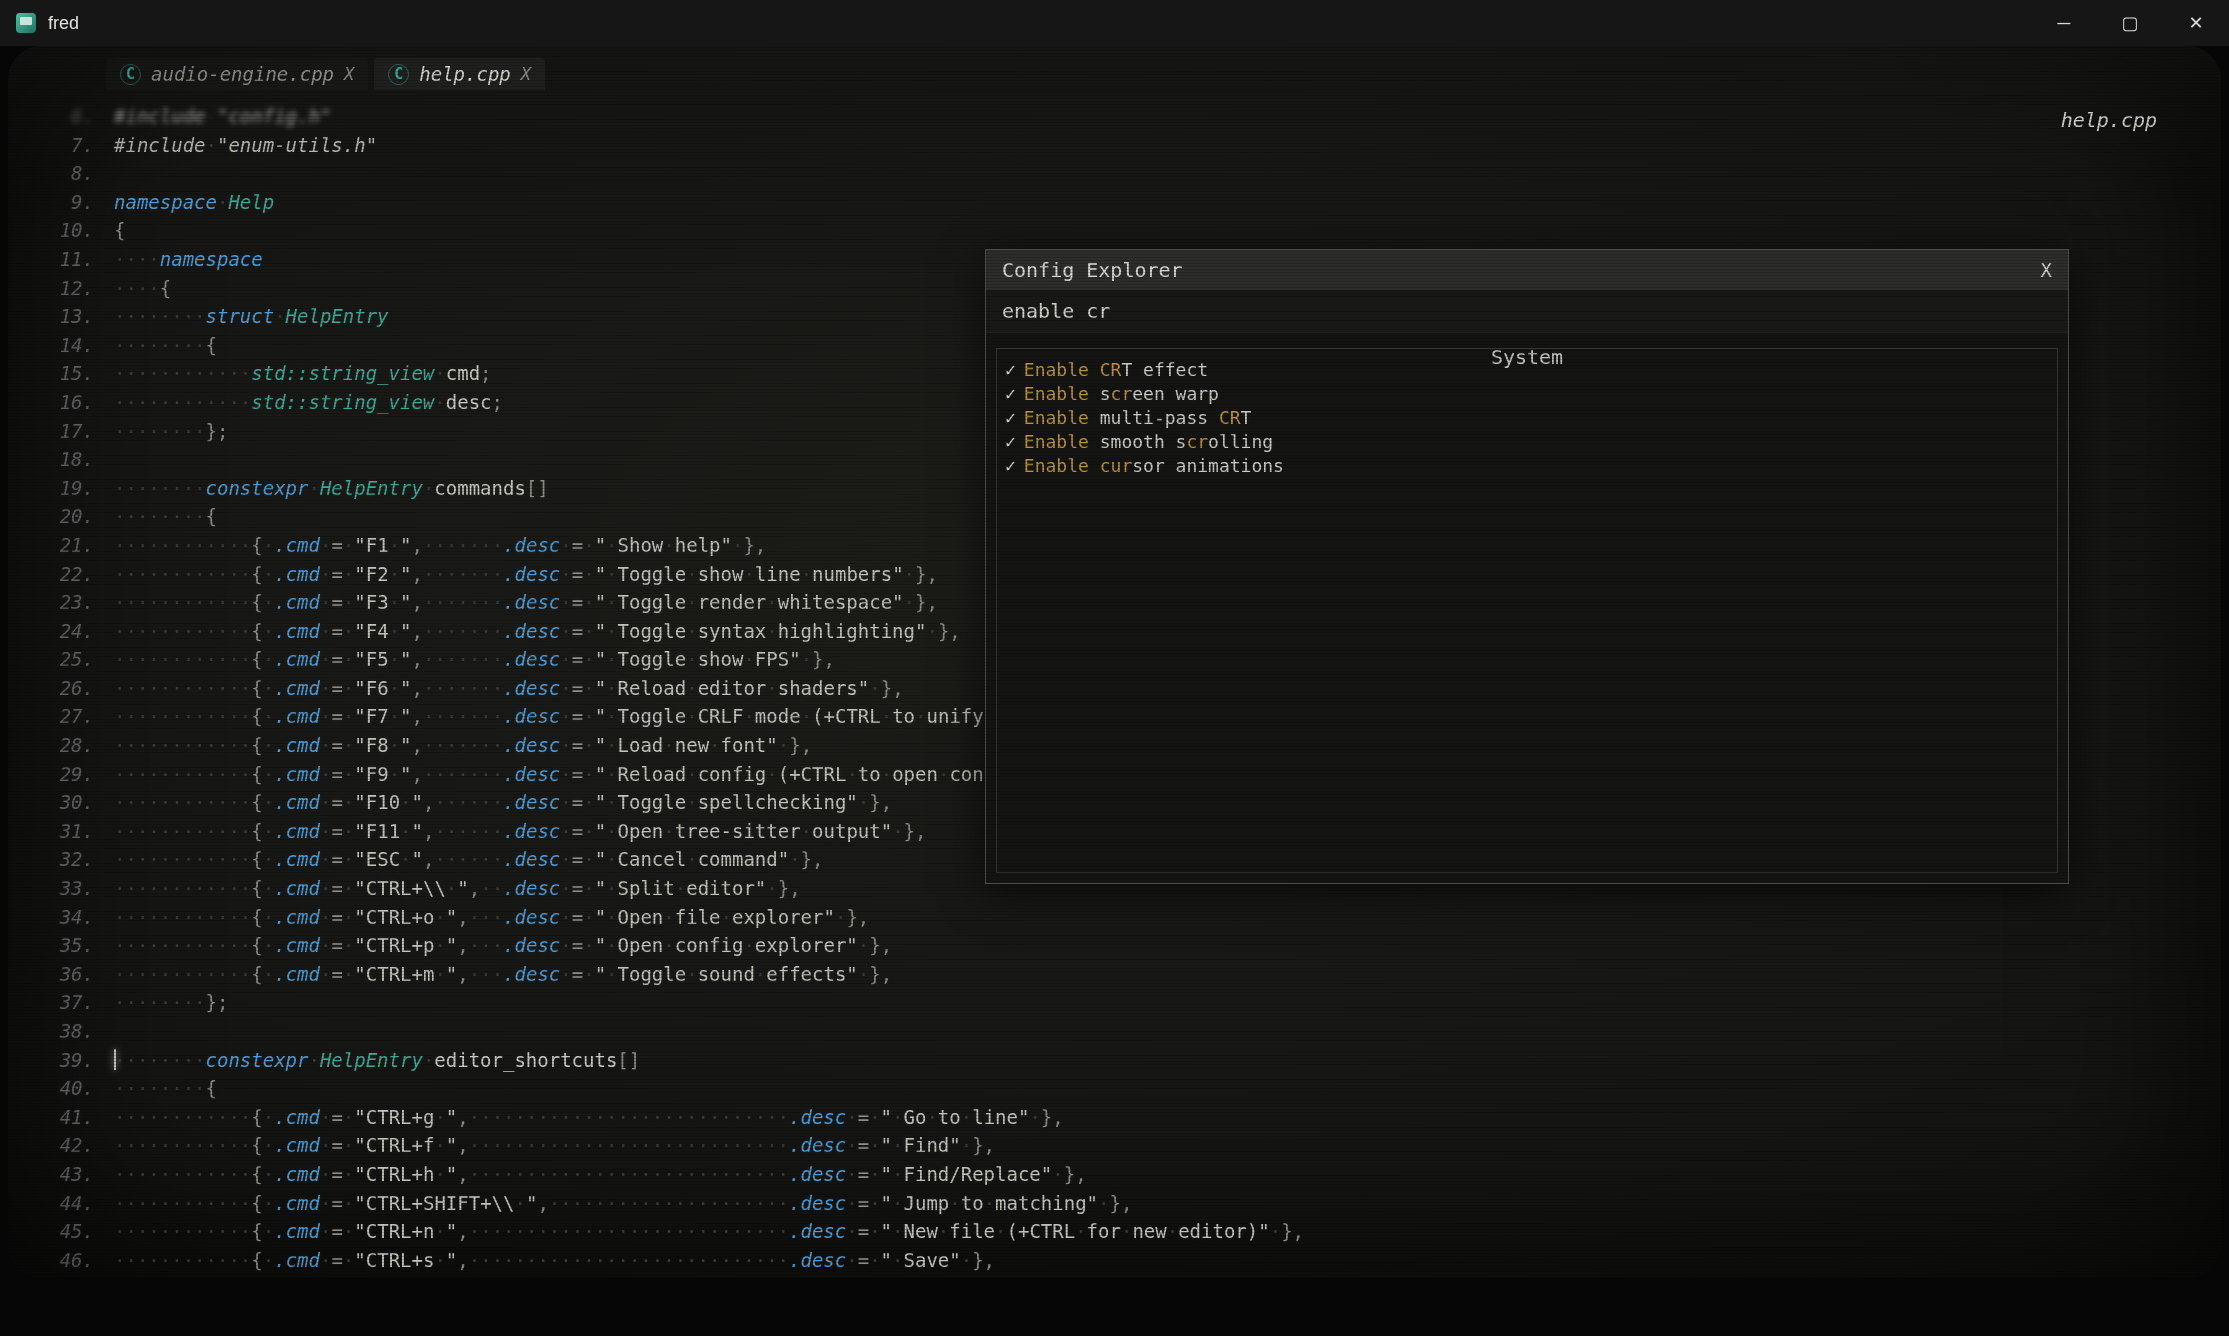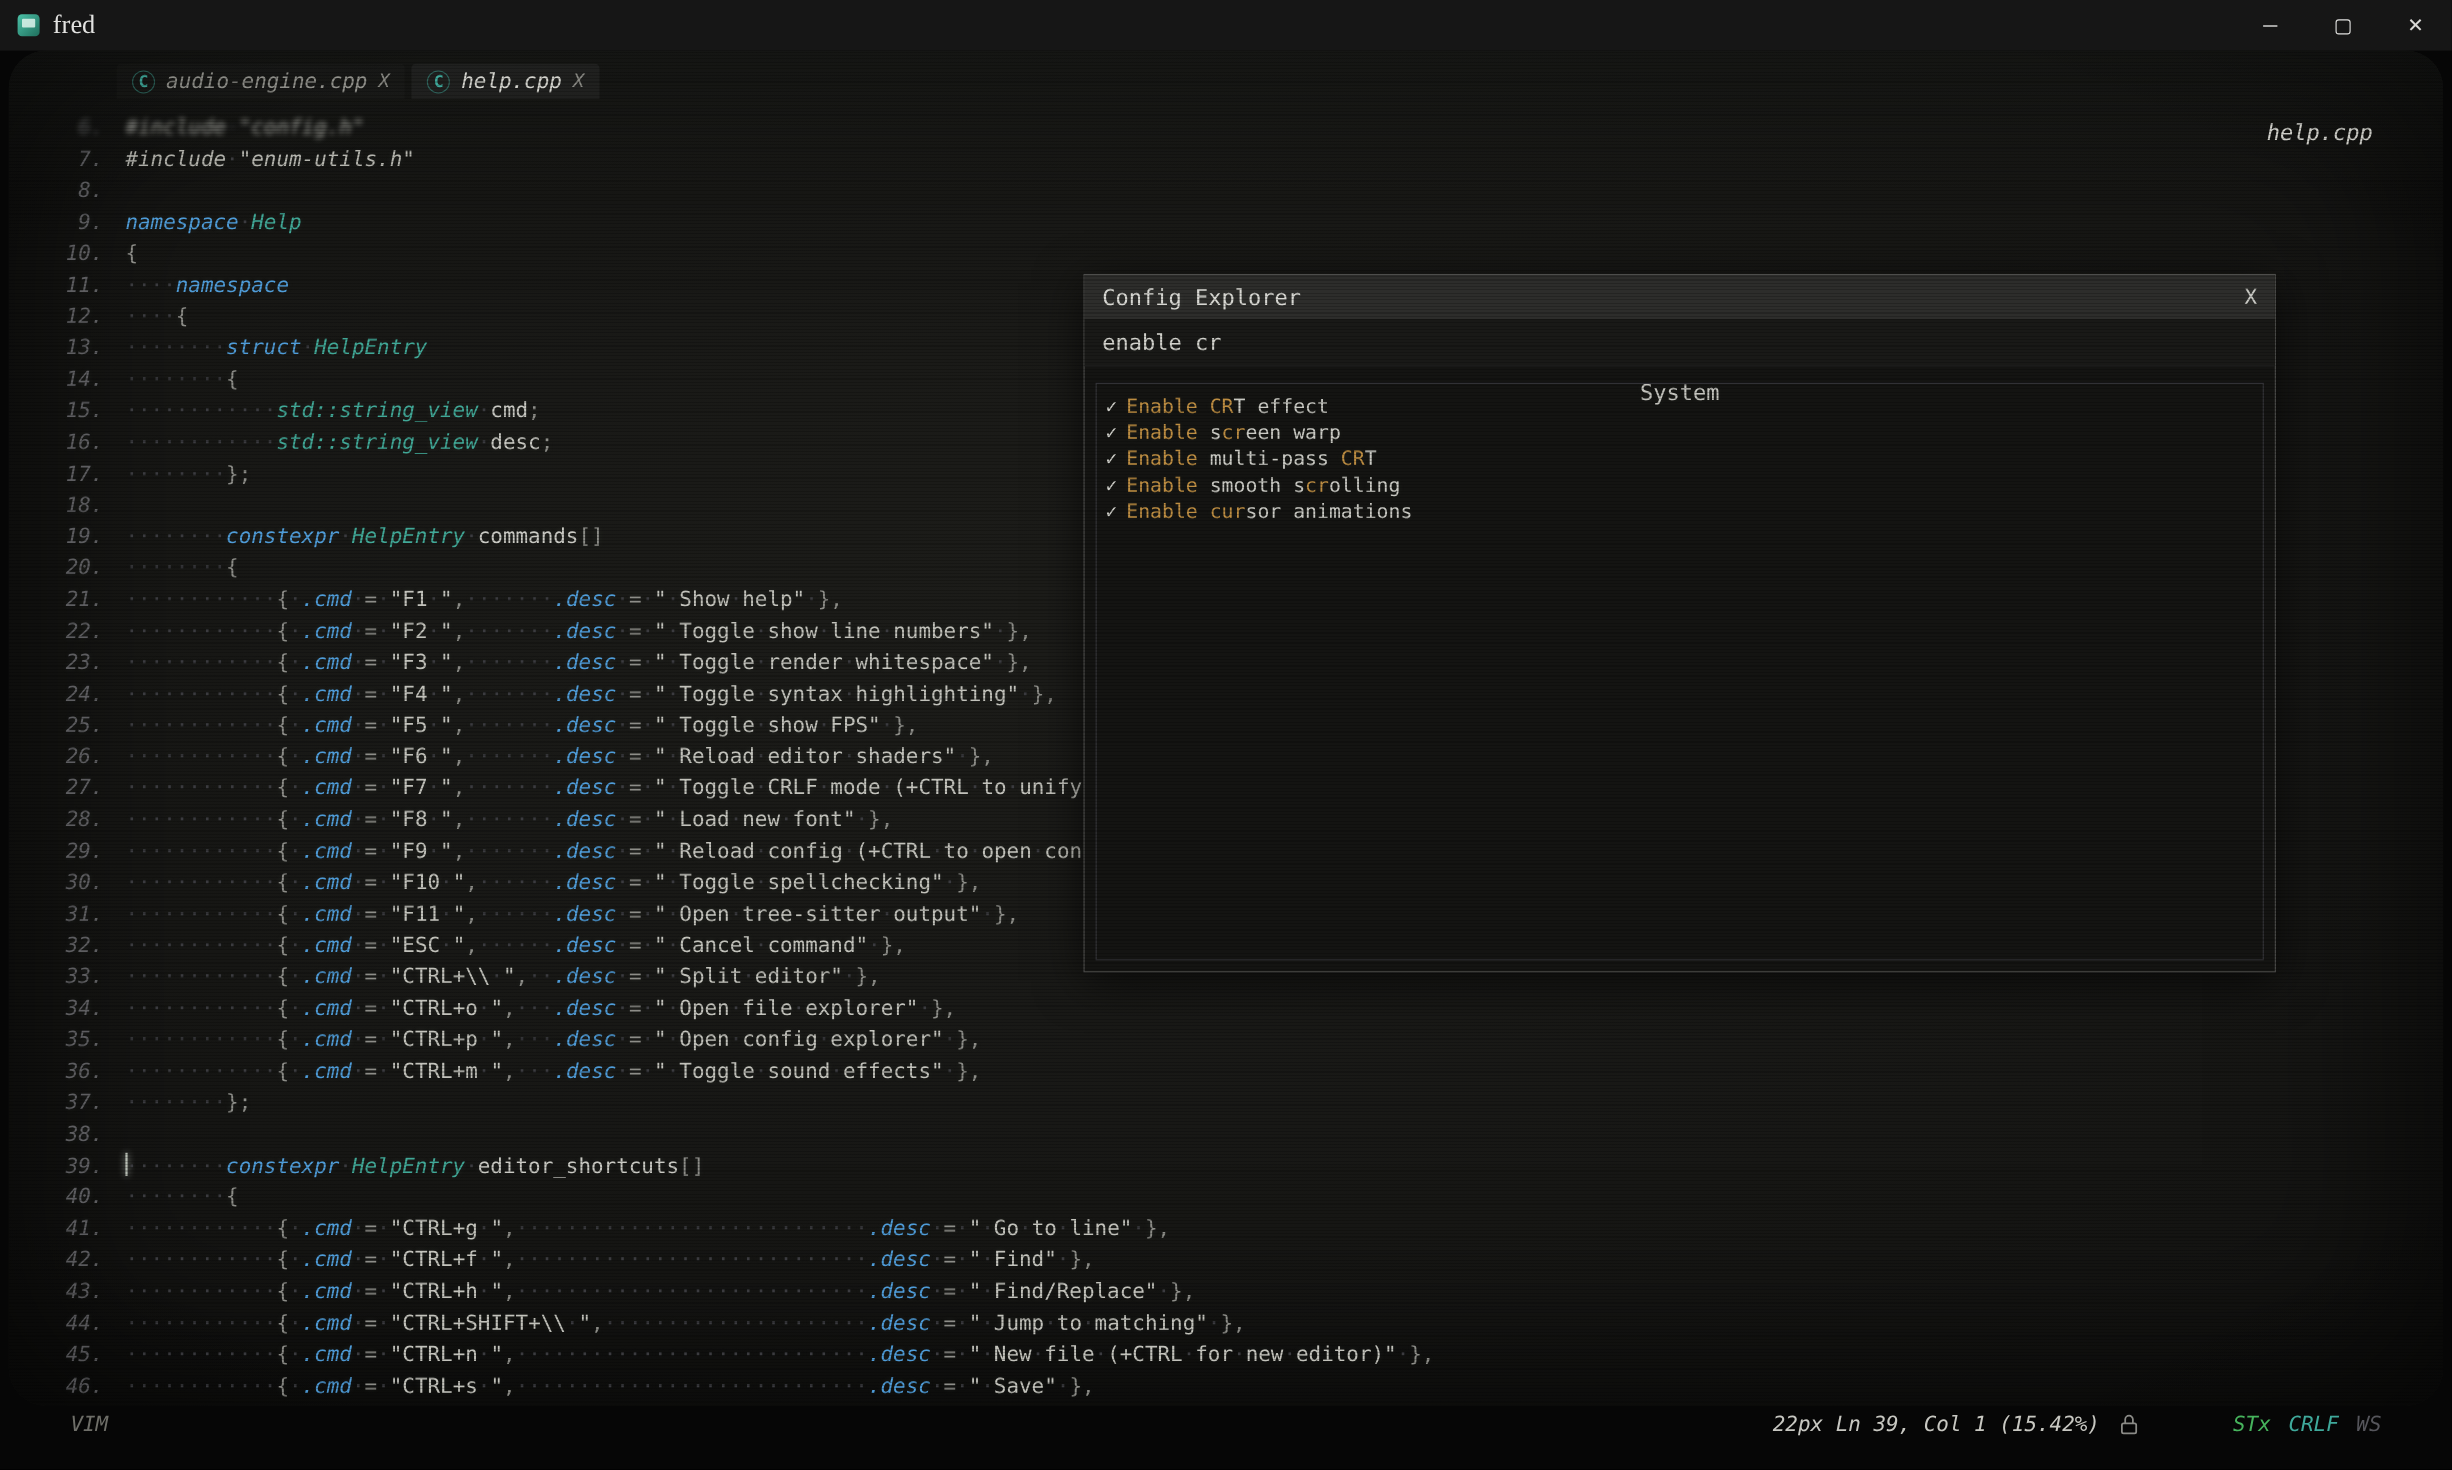--- a/index.html
+++ b/index.html
@@ -5,21 +5,21 @@
   html,body { margin:0; padding:0; background:#000; }
   .app { position:relative; width:2229px; height:1336px; background:#060606; overflow:hidden;
          font-family:"Liberation Sans", sans-serif; }
 
   
   .titlebar { position:absolute; top:0; left:0; right:0; height:46px; background:#161616;
               display:flex; align-items:center; padding-left:16px; gap:12px; z-index:20; }
   .appicon { width:20px; height:20px; border-radius:4px;
              background:linear-gradient(135deg,#4cc2a8,#1f6e5c); position:relative; }
   .appicon::after { content:""; position:absolute; inset:4px 4px 8px 4px; background:#dff3ec; opacity:.85; border-radius:1px; }
-  .apptitle { color:#e2e2e0; font-size:24px;font-family:Liberation Serif, serif; }
+  .apptitle { color:#e2e2e0; font-size:18px; }
   .controls { margin-left:auto; display:flex; height:46px; }
   .ctrl { width:66px; height:46px; display:flex; align-items:center; justify-content:center;
           color:#d8d8d6; font-size:18px; }
 
   
   .screen { position:absolute; top:46px; left:8px; right:8px; bottom:58px;
             background:radial-gradient(ellipse 115% 105% at 50% 42%, #1d1d1a 0%, #161614 50%, #0c0c0b 100%);
             border-radius:34px; overflow:hidden;
             box-shadow: inset 0 0 150px 40px rgba(0,0,0,.55); }
   .screen::before { content:""; position:absolute; inset:0;
@@ -181,26 +181,14 @@
           <div class="citem"><span class="check">✓</span><span class="match">Enable</span><span class="plain"> multi-pass </span><span class="match">CR</span><span class="plain">T</span></div>
           <div class="citem"><span class="check">✓</span><span class="match">Enable</span><span class="plain"> smooth s</span><span class="match">cr</span><span class="plain">olling</span></div>
           <div class="citem"><span class="check">✓</span><span class="match">Enable</span><span class="plain"> </span><span class="match">cur</span><span class="plain">sor animations</span></div>
         </div>
     </div>
 
     <div class="scanlines"></div>
     <div class="vignette"></div>
   </div>
 
-  <div class="statusbar">
-    <span class="mode">VIM</span>
-    <span class="spacer"></span>
-    <span class="info">22px Ln 39, Col 1 (15.42%)</span>
-    <span class="lockicon">
-      <svg width="17" height="20" viewBox="0 0 17 20">
-        <rect x="2" y="9" width="13" height="9" rx="1.5" fill="none" stroke="#8a8a86" stroke-width="1.6"></rect>
-        <path d="M5 9 V5.5 a3.5 3.5 0 0 1 7 0 V9" fill="none" stroke="#8a8a86" stroke-width="1.6"></path>
-      </svg>
-    </span>
-    <span class="flags" id="status-flags"><span style="color: rgb(70, 179, 92);">STx</span><span style="color: rgb(63, 169, 155);">CRLF</span><span style="color: rgb(85, 85, 91);">WS</span></span>
-  </div>
 
 </div>
 
 </body></html>

